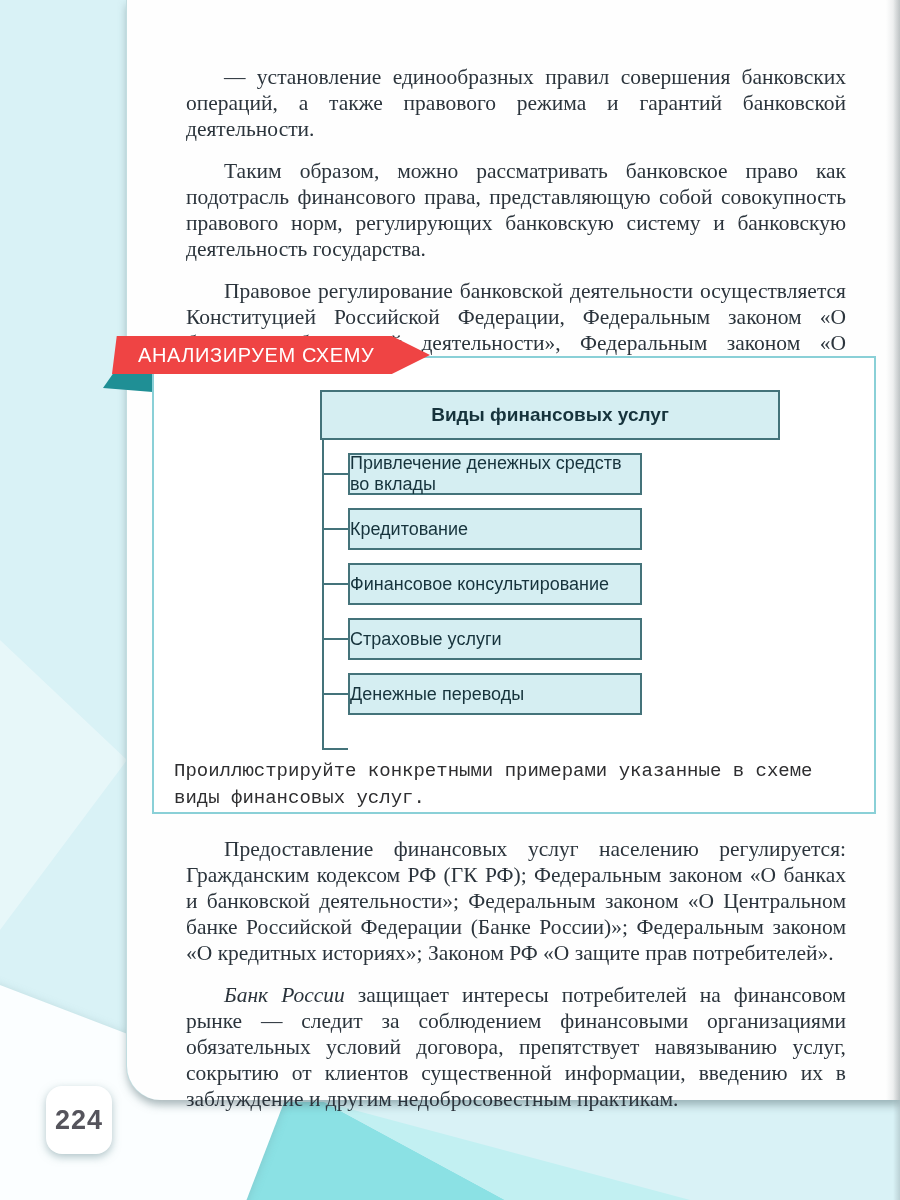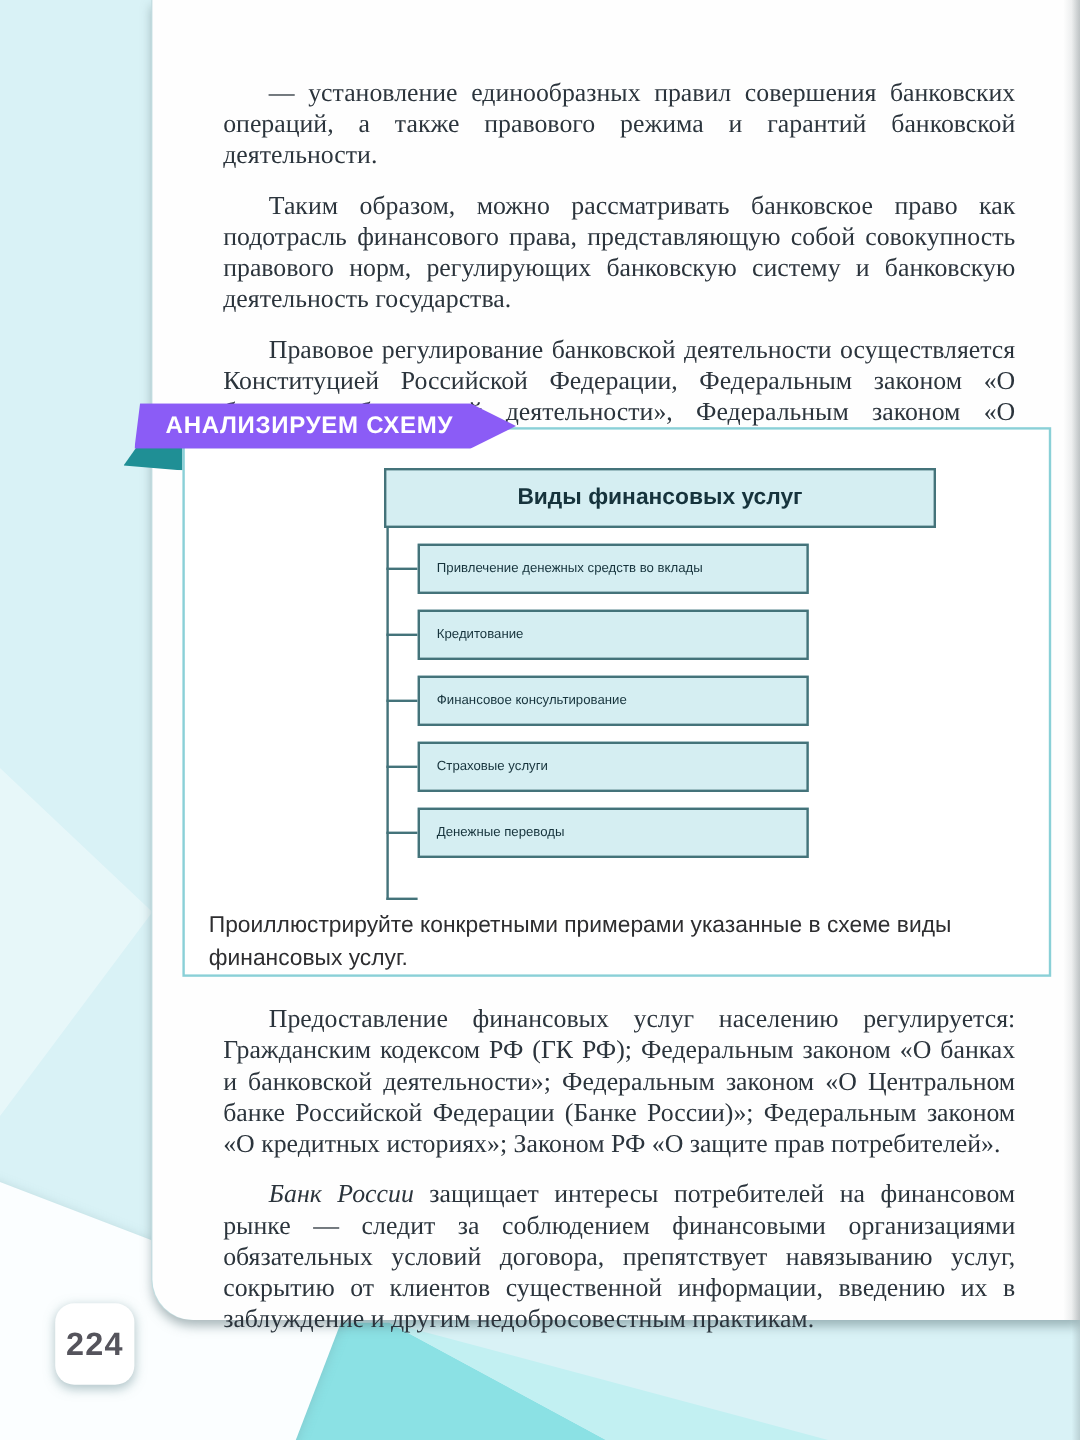--- a/index.html
+++ b/index.html
@@ -37,52 +37,52 @@
   .text-top{top:48px;}
   .text-bottom{top:820px;}
   .lead-italic{font-style:italic;}
   
   .banner-fold{
     position:absolute;left:-24px;top:372px;width:62px;height:20px;
     background:#1f8f95;clip-path:polygon(18% 0,100% 0,80% 100%,0 80%);
   }
   .banner{
     position:absolute;left:-15px;top:336px;width:318px;height:38px;
-    background:#8b5cf6;
+    background:#ef4444;
     clip-path:polygon(1.5% 0,88% 0,100% 50%,88% 100%,0 100%);
     display:flex;align-items:center;
     color:#ffffff;font-family:"Liberation Sans",sans-serif;
-    font-weight:bold;font-size:20px;letter-spacing:.6px;
+    font-weight:normal;font-size:20px;letter-spacing:.6px;
     padding-left:26px;box-sizing:border-box;
     filter:drop-shadow(0 3px 3px rgba(30,120,125,.3));
     z-index:5;
   }
   
   .scheme-frame{
     position:absolute;left:25px;top:356px;width:724px;height:458px;
     border:2px solid #8ad0d7;background:#ffffff;box-sizing:border-box;z-index:2;
   }
   .scheme-box{
     position:absolute;background:#d5eef2;border:2px solid #44737a;box-sizing:border-box;
     font-family:"Liberation Sans",sans-serif;color:#16333c;
   }
   .scheme-title{
     left:166px;top:32px;width:460px;height:50px;
     display:flex;align-items:center;justify-content:center;
     font-weight:bold;font-size:19px;
   }
   .scheme-item-box{
-    left:194px;width:326px;height:42px;
-    display:flex;align-items:center;padding-left:14px;font-size:11px;
+    left:194px;width:294px;height:42px;
+    display:flex;align-items:center;font-size:18px;
   }
   .connector-vert{position:absolute;left:168px;top:82px;width:2px;height:310px;background:#44737a;}
   .stub{position:absolute;left:168px;width:26px;height:2px;background:#44737a;}
   .scheme-task{
     position:absolute;left:20px;top:400px;width:686px;margin:0;
-    font-family:Liberation Sans, sans-serif;font-size:19px;line-height:27px;
+    font-family:Liberation Mono, monospace;font-size:19px;line-height:27px;
     color:#2e2e30;text-align:left;
   }
   
   .page-badge{
     position:absolute;left:46px;top:1086px;width:66px;height:68px;
     background:#ffffff;border-radius:16px;
     box-shadow:0 3px 9px rgba(115,150,155,.55);
     display:flex;align-items:center;justify-content:center;
     font-family:"Liberation Sans",sans-serif;font-weight:bold;font-size:27px;
     color:#55545c;letter-spacing:1px;

